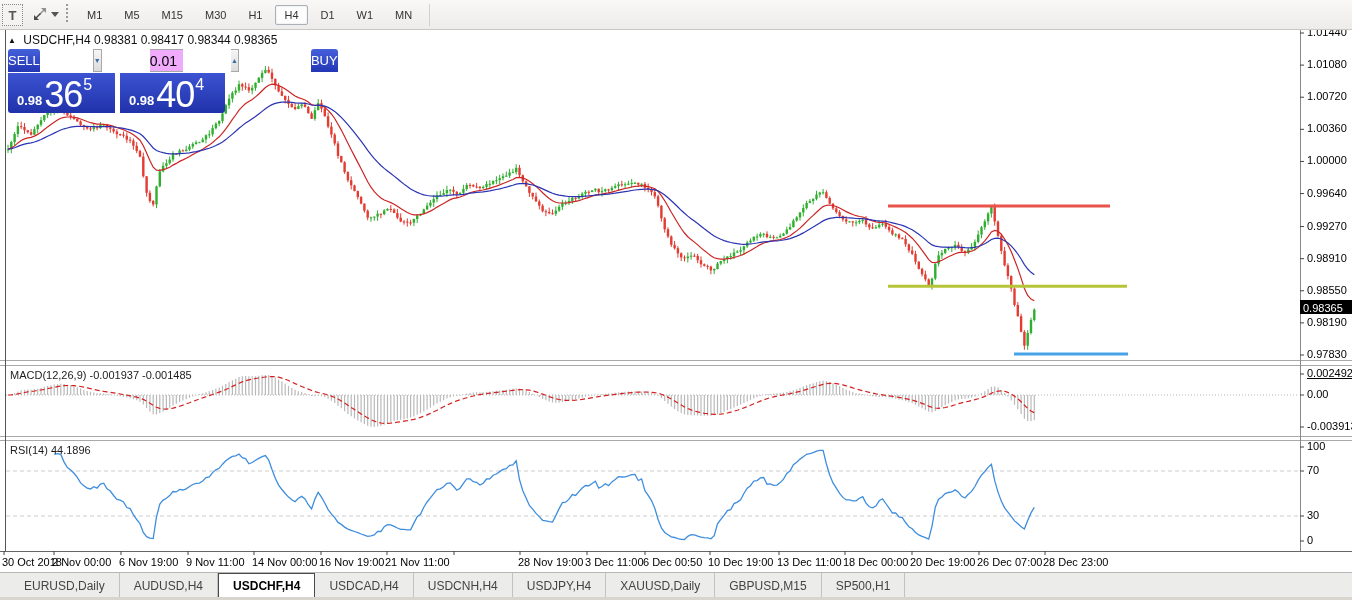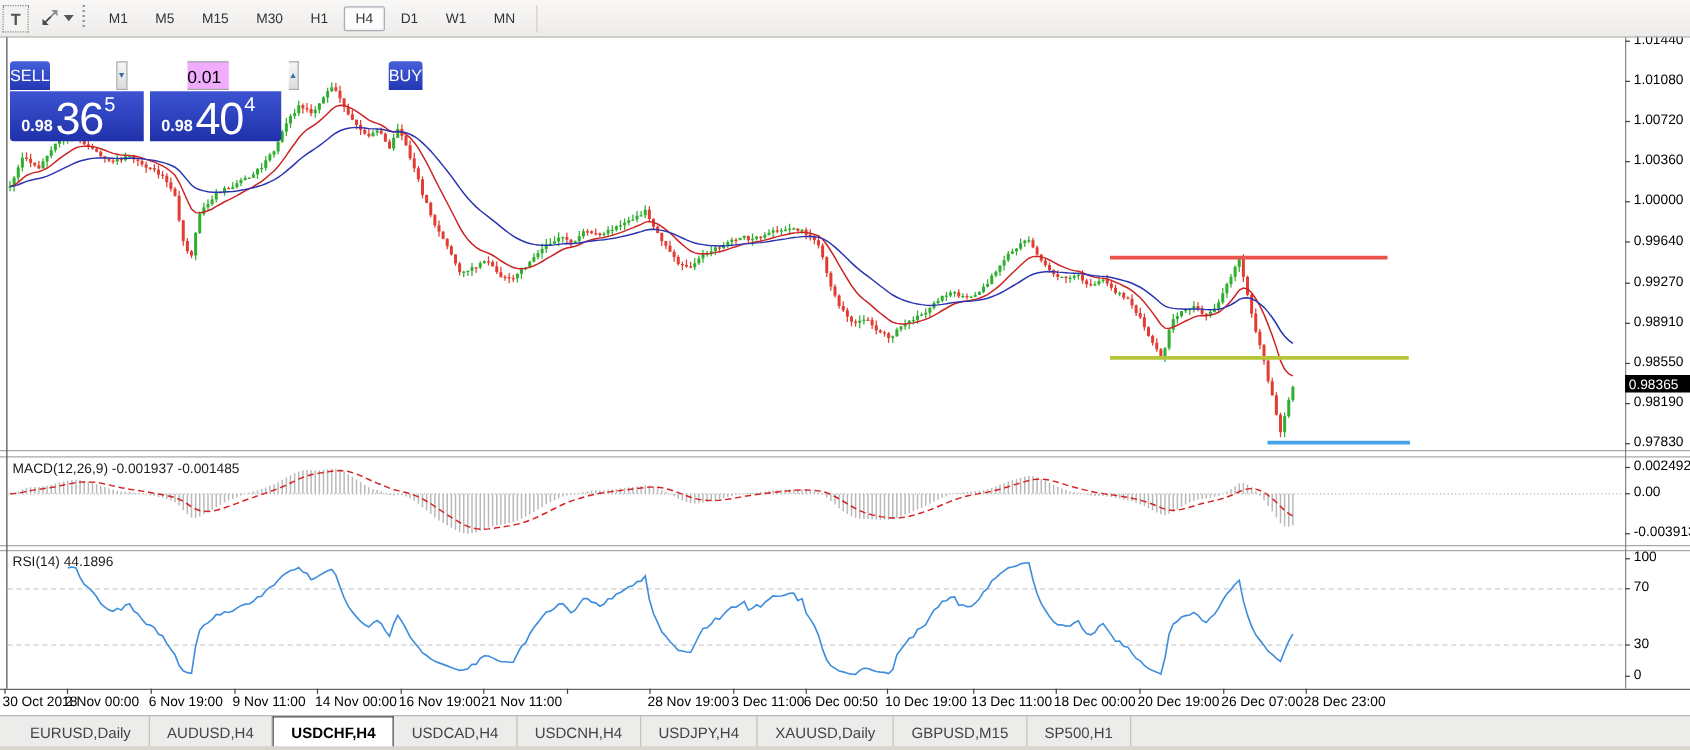--- a/index.html
+++ b/index.html
@@ -1088,20 +1088,26 @@
         <div class="tfbtn">M30</div>
         <div class="tfbtn">H1</div>
         <div class="tfbtn active">H4</div>
         <div class="tfbtn">D1</div>
         <div class="tfbtn">W1</div>
         <div class="tfbtn">MN</div>
         <div class="tf-sep"></div>
       </div>
   </div>
 
+  <div class="chart-header">
+    <span class="tri">▲</span>
+    <span>USDCHF,H4</span>
+    <span> </span>
+    <span>0.98381 0.98417 0.98344 0.98365</span>
+  </div>
 
   <div class="widget">
     <div class="row1">
       <div class="btn-blue sellbtn">
         <span>SELL</span>
       </div>
       <div class="stepbtn">
         <span>▼</span>
       </div>
       <div class="volfield">
@@ -1138,21 +1144,21 @@
       <div class="axis-label" style="left: 1307px; top: 122.332px;">1.00360</div>
       <div class="axis-label" style="left: 1307px; top: 154.443px;">1.00000</div>
       <div class="axis-label" style="left: 1307px; top: 186.554px;">0.99640</div>
       <div class="axis-label" style="left: 1307px; top: 219.557px;">0.99270</div>
       <div class="axis-label" style="left: 1307px; top: 251.668px;">0.98910</div>
       <div class="axis-label" style="left: 1307px; top: 283.778px;">0.98550</div>
       <div class="axis-label" style="left: 1307px; top: 315.889px;">0.98190</div>
       <div class="axis-label" style="left: 1307px; top: 348px;">0.97830</div>
     </div>
   <div id="macd-axis">
-      <div class="axis-label" style="left: 1307px; top: 367px;">0.002492</div>
+      <div class="axis-label" style="left: 1307px; top: 367px; text-decoration: underline;">0.002492</div>
       <div class="axis-label" style="left: 1307px; top: 388px;">0.00</div>
       <div class="axis-label" style="left: 1307px; top: 420px;">-0.003913</div>
     </div>
   <div id="rsi-axis">
       <div class="axis-label" style="left: 1307px; top: 440px;">100</div>
       <div class="axis-label" style="left: 1307px; top: 464px;">70</div>
       <div class="axis-label" style="left: 1307px; top: 509px;">30</div>
       <div class="axis-label" style="left: 1307px; top: 534px;">0</div>
     </div>
   <div id="date-axis">

